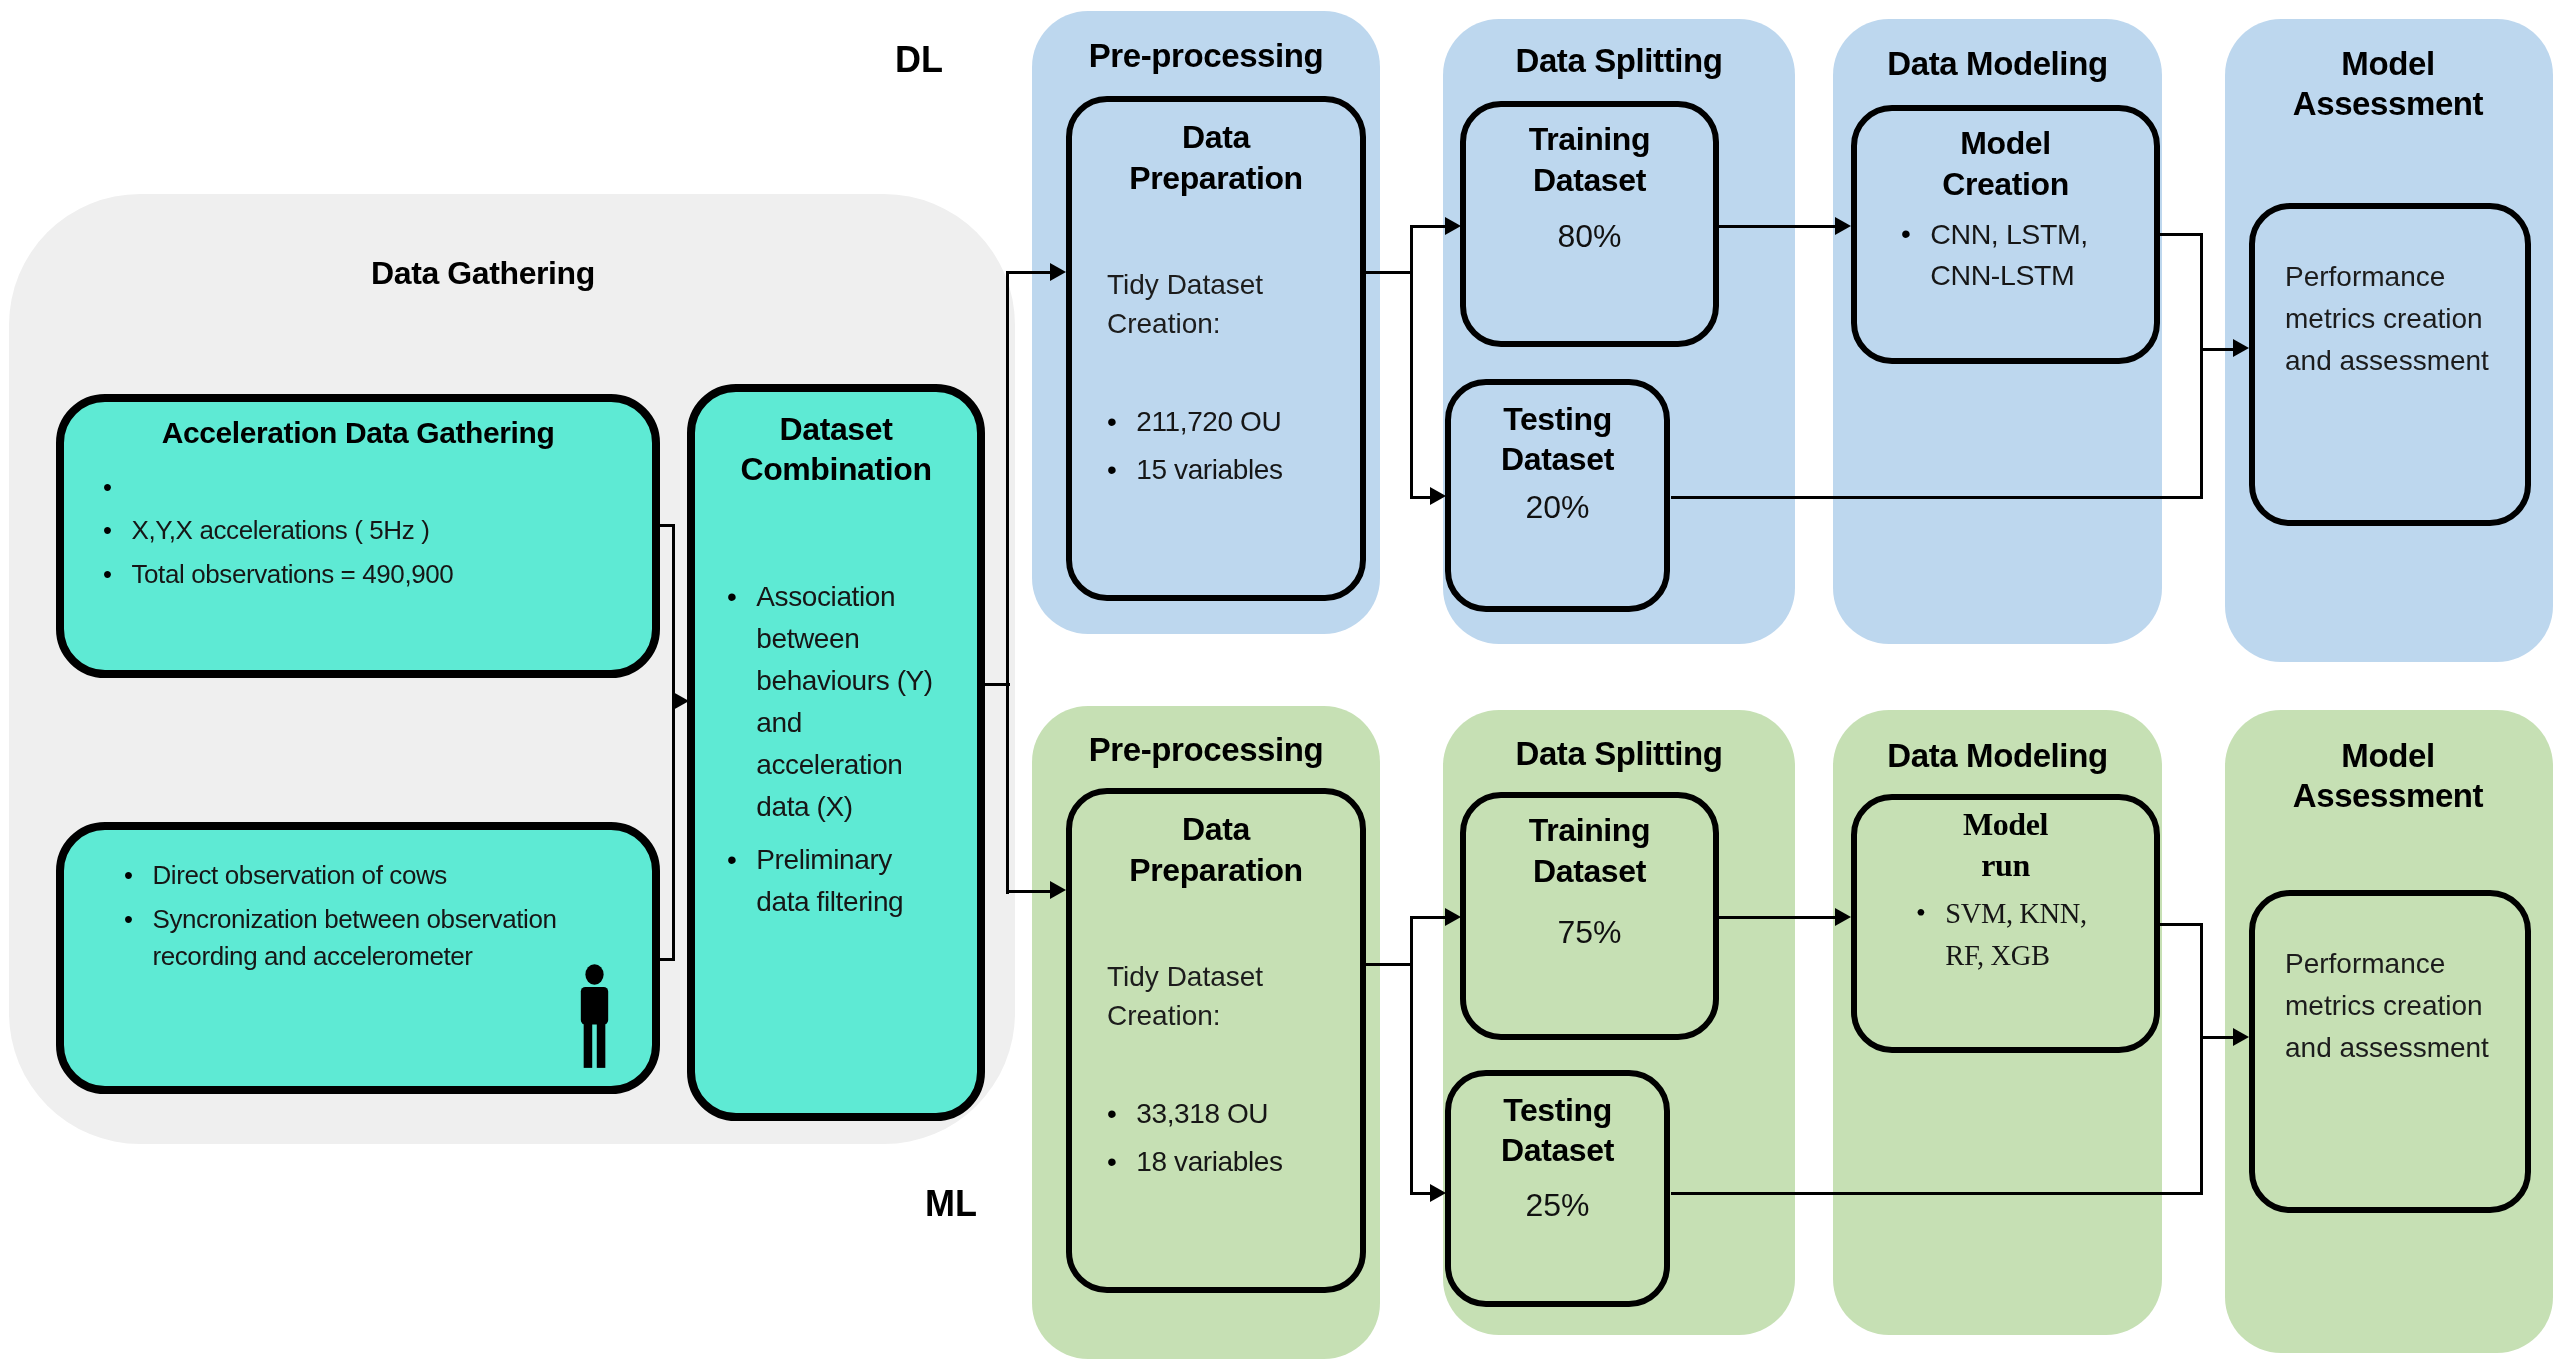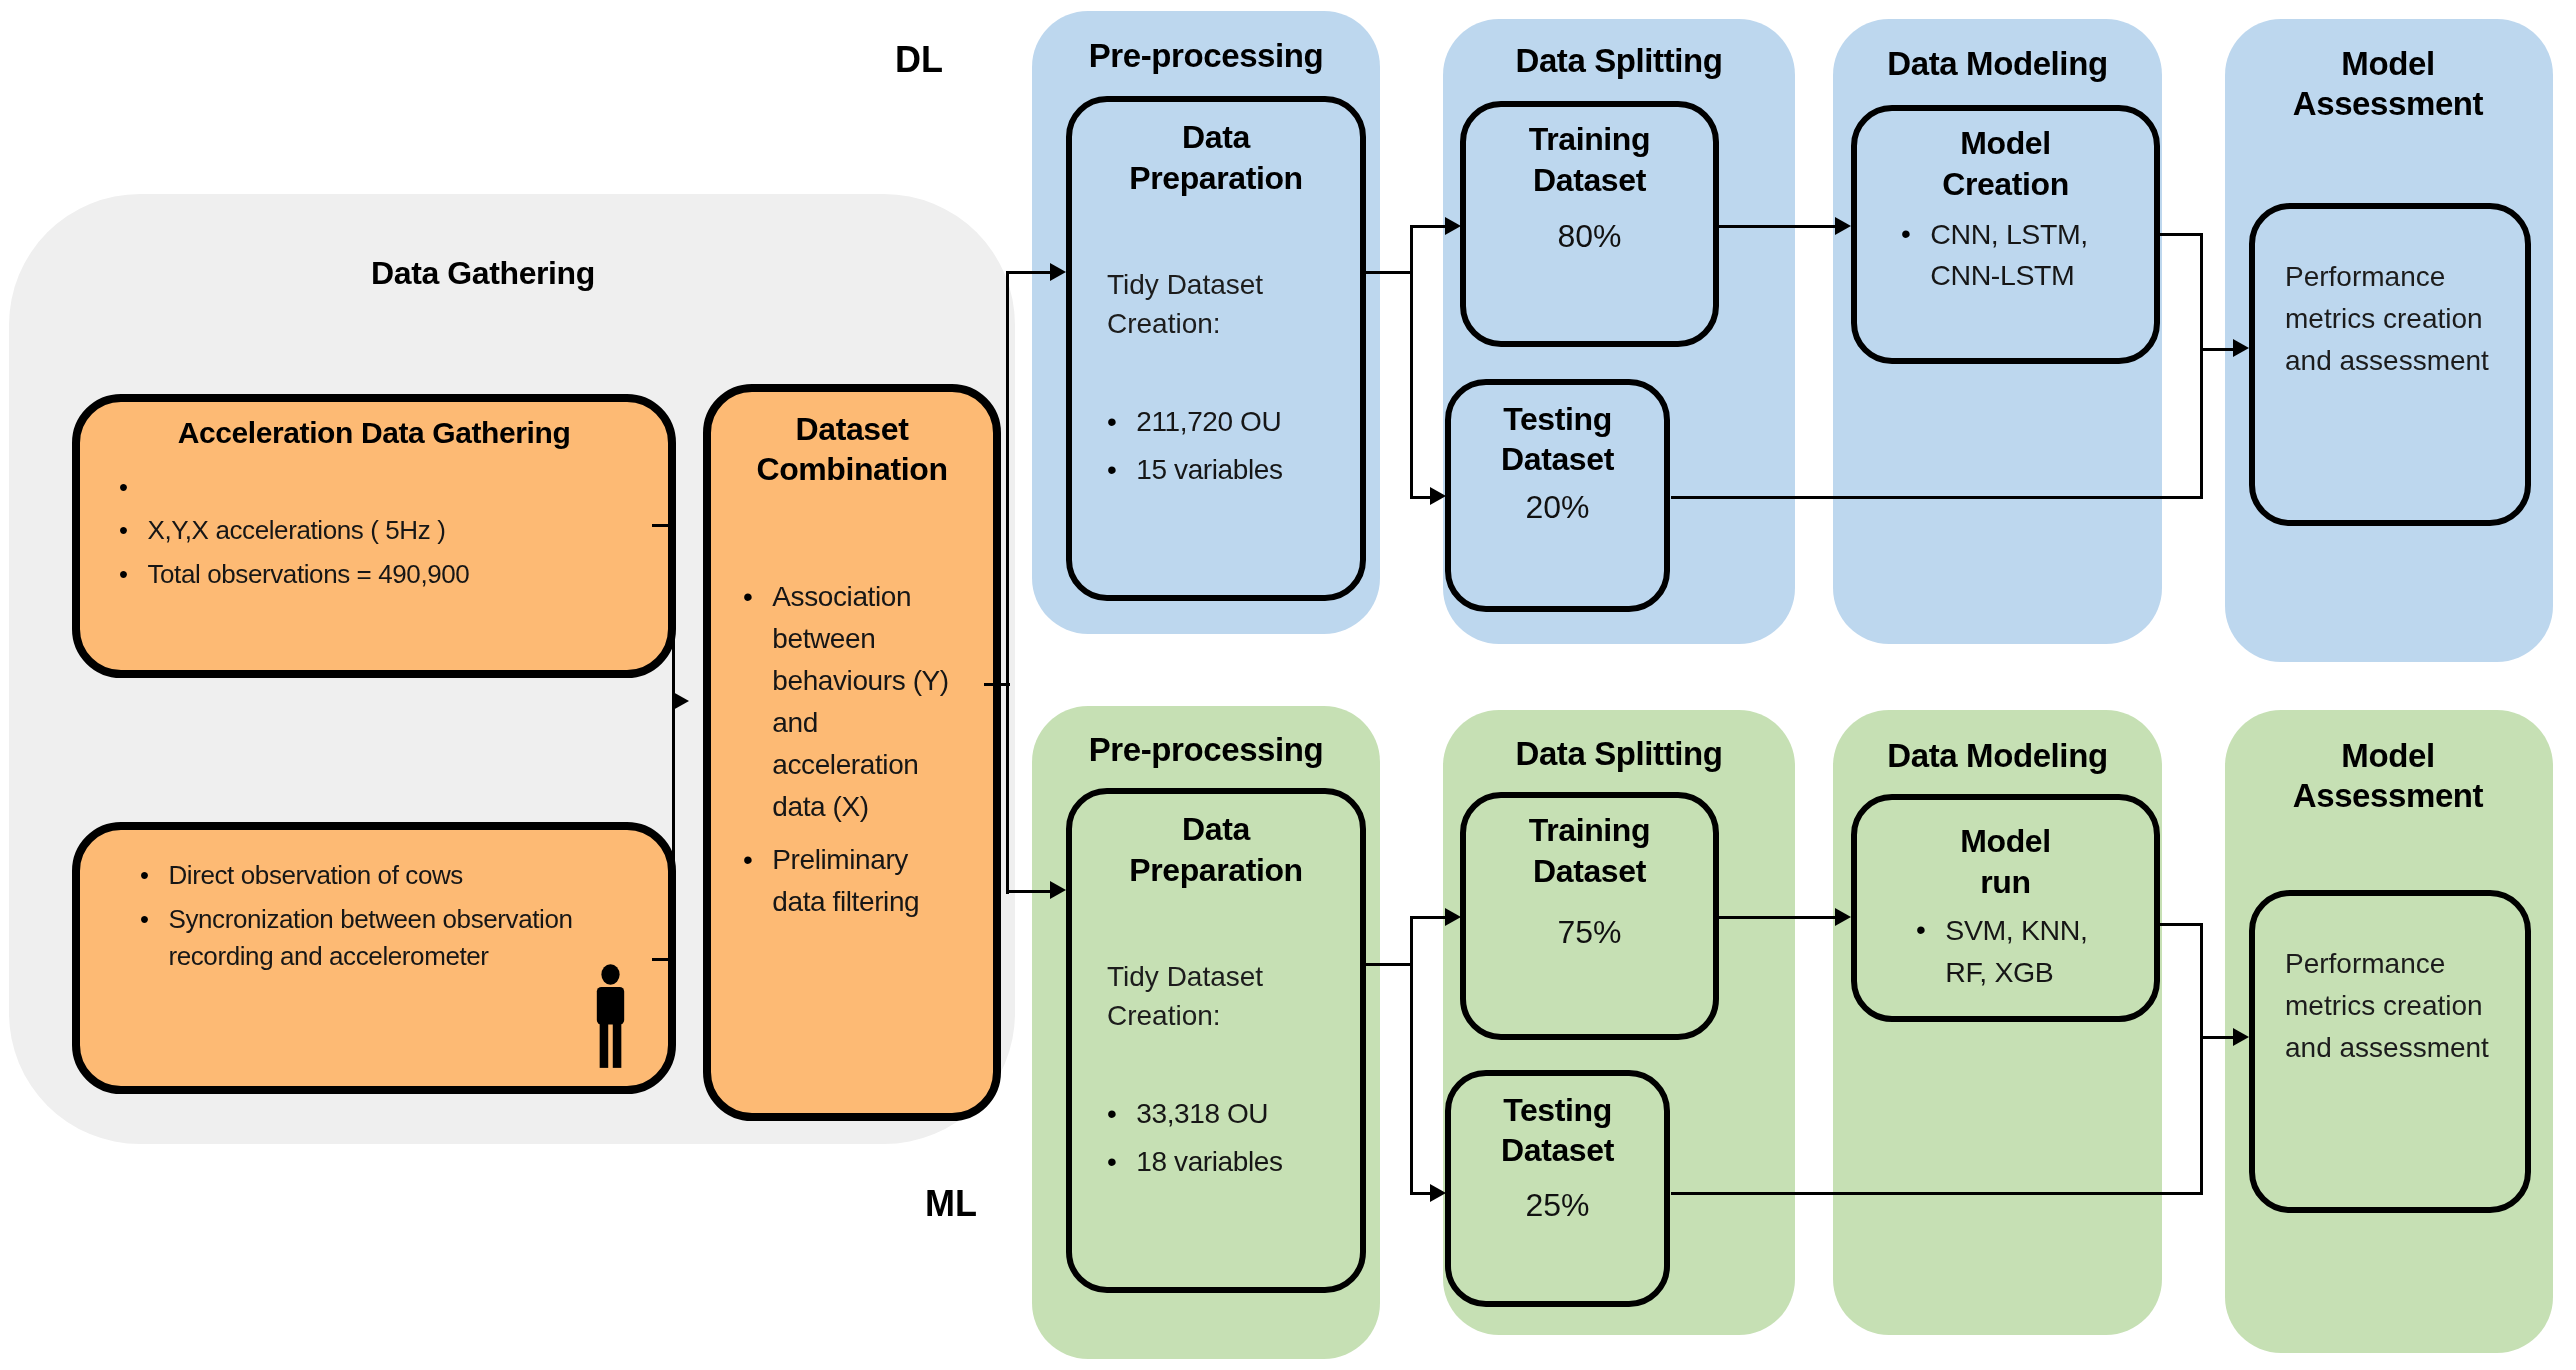--- a/index.html
+++ b/index.html
@@ -12,21 +12,21 @@
   .canvas{
     position:relative;width:2576px;height:1371px;background:#ffffff;
     font-family:"Liberation Sans", sans-serif;color:#000;overflow:hidden;
   }
   .panel{position:absolute;border-radius:56px;}
   .panel.gray{background:var(--gray);border-radius:131px;}
   .panel.blue{background:var(--blue);}
   .panel.green{background:var(--green);}
   .hdr{position:absolute;font-weight:bold;font-size:33px;text-align:center;line-height:1.22;letter-spacing:-0.4px;}
   .roundbox{position:absolute;border:6.8px solid #000;border-radius:41px;box-sizing:border-box;}
-  .roundbox.thick{border-width:8.3px;border-radius:49px;background:#fdba74;margin-left:16px;}
+  .roundbox.thick{border-width:8.3px;border-radius:49px;background:#5eead4;}
   .boxtitle{font-weight:bold;font-size:32px;text-align:center;line-height:1.28;margin:0 auto;letter-spacing:-0.4px;}
   .pct{font-size:32px;text-align:center;color:#111;}
   .body-text{font-size:28px;color:#1c1c1c;line-height:1.4;}
   .bullets{display:flex;flex-direction:column;gap:6px;}
   .bullet{display:flex;align-items:flex-start;}
   .dot{flex:0 0 auto;font-size:25.5px;line-height:1.45;margin-right:19.5px;}
   .btext{font-size:26px;line-height:1.45;color:#161616;letter-spacing:-0.4px;}
   .hline{position:absolute;height:3px;background:var(--line);}
   .vline{position:absolute;width:3px;background:var(--line);}
   .ahead{position:absolute;width:0;height:0;border-top:9.8px solid transparent;border-bottom:9.8px solid transparent;border-left:16px solid var(--line);}
@@ -167,21 +167,21 @@
 
   <div class="roundbox" style="left:1460px;top:792px;width:259px;height:248px;padding-top:12px;">
     <div class="boxtitle" style="width:173px;">Training Dataset</div>
     <div class="pct" style="margin-top:22.5px;">75%</div>
   </div>
   <div class="roundbox" style="left:1445px;top:1070px;width:225px;height:237px;padding-top:13.5px;">
     <div class="boxtitle" style="width:158px;">Testing Dataset</div>
     <div class="pct" style="margin-top:16px;">25%</div>
   </div>
 
-  <div class="roundbox" style="left:1851px;top:794px;width:309px;height:228px;padding-top:21px;">
+  <div class="roundbox" style="left:1851px;top:794px;width:309px;height:259px;padding-top:4px;font-family:Liberation Serif, serif;">
     <div class="boxtitle" style="width:120px;">Model run</div>
     <div class="bullet" style="margin:7.5px 0 0 59px;">
       <span class="dot" style="font-size:28px;">•</span>
       <span class="btext" style="font-size:28.5px;max-width:165px;">SVM, KNN, RF, XGB</span>
     </div>
   </div>
 
   <div class="roundbox" style="left:2249px;top:890px;width:282px;height:323px;padding:47px 28.5px 0 30px;">
     <div class="body-text" style="line-height:1.5;">Performance metrics creation and assessment</div>
   </div>

